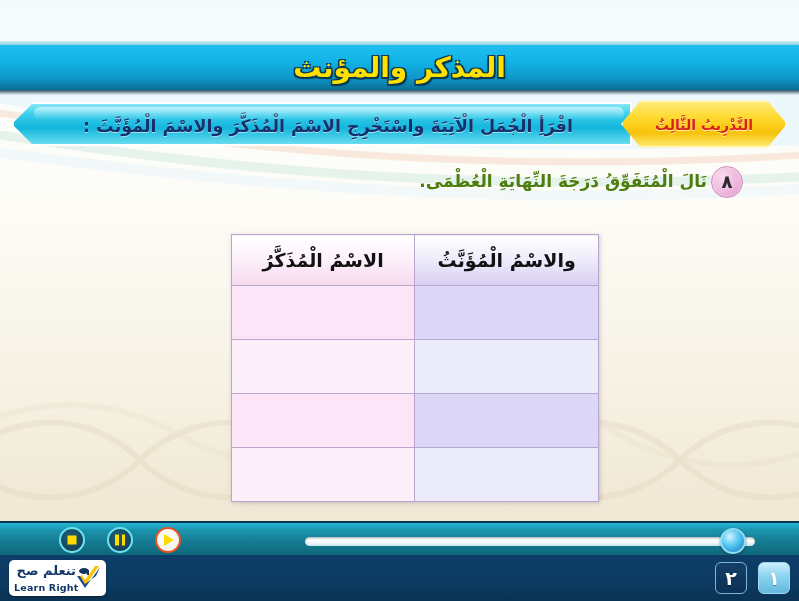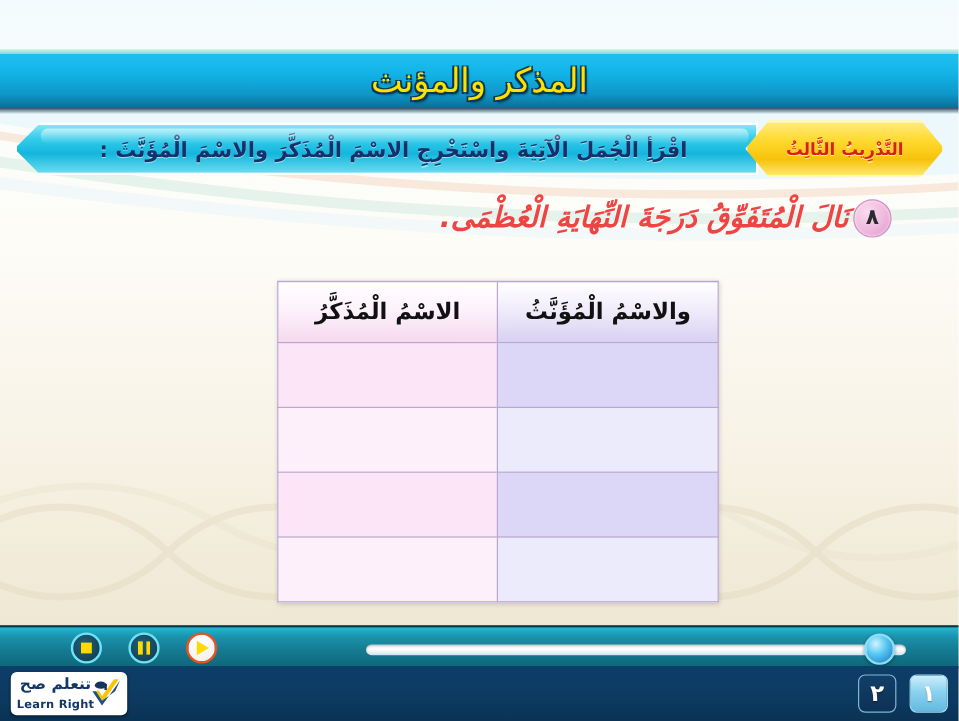--- a/index.html
+++ b/index.html
@@ -84,21 +84,21 @@
     left: 0; top: 45px;
     width: 799px; height: 45px;
     background: linear-gradient(to bottom, #1fc0ef 0%, #12b4e8 35%, #0f96c8 75%, #0a6d95 100%);
   }
   .titlebar-text {
     position: absolute;
     left: 0; right: 0;
     top: 2px;
     text-align: center;
     font-size: 28px;
-    font-weight: normal;
+    font-weight: bold;
     line-height: 42px;
     color: #ffe100;
     text-shadow:
       -1.5px -1.5px 0 #0a3a52,
        1.5px -1.5px 0 #0a3a52,
       -1.5px  1.5px 0 #0a3a52,
        1.5px  1.5px 0 #0a3a52,
        2px 2px 2px rgba(0,0,0,.35);
   }
   .titlebar-shadow {
@@ -189,25 +189,24 @@
     font-weight: bold;
     line-height: 30px;
     text-align: center;
   }
   .sentence-text {
     position: absolute;
     right: 92px;
     top: 0;
     height: 42px;
     line-height: 42px;
-    font-size: 24px;
-    font-weight: bold;
-    color: #ef4444;
-    white-space: nowrap;
-    font-style: italic;
+    font-size: 17px;
+    font-weight: bold;
+    color: #4d7c0f;
+    white-space: nowrap;
   }
 
   
   .answer-table {
     position: absolute;
     left: 231px; top: 234px;
     width: 368px;
     border-collapse: collapse;
     box-shadow: 1px 1px 4px rgba(80,60,90,.25);
     background: #ffffff;

